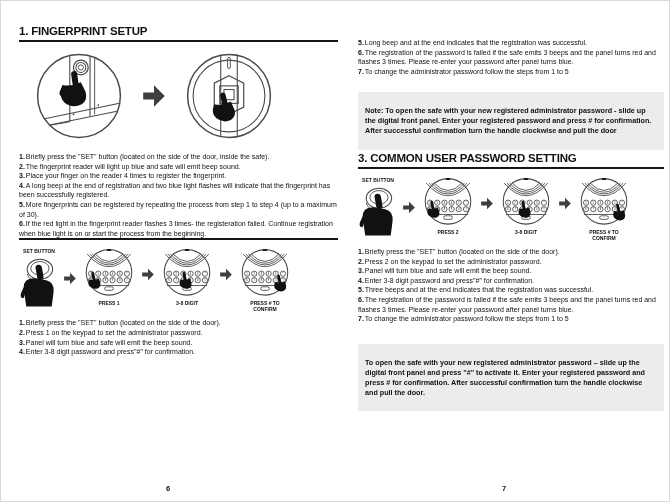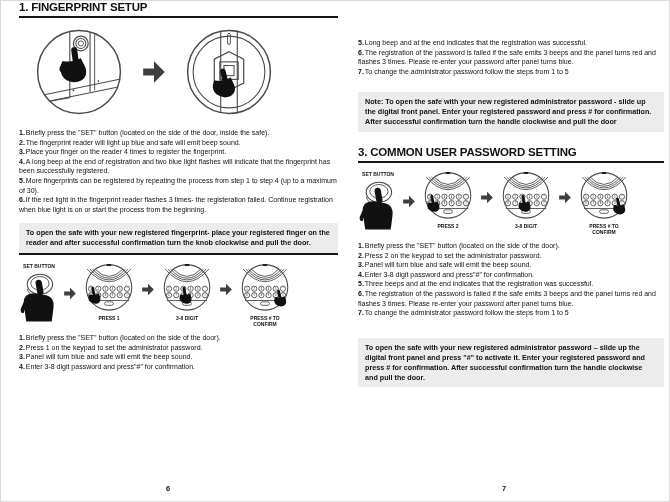--- a/index.html
+++ b/index.html
@@ -6,21 +6,21 @@
   html,body { background:#fff; }
   .sheet {
     position: relative;
     width: 670px; height: 502px;
     background: #ffffff;
     border: 1px solid #d9d9d9;
     font-family: "Liberation Sans", sans-serif;
     color: #111;
     overflow: hidden;
   }
-  .col { position: absolute; top: 0; }
+  .col { position: absolute; top: 24px; }
   .col-left  { left: 18px;  width: 319px; }
   .col-right { left: 357px; width: 306px; }
 
   .section-title {
     font-size: 11.5px;
     font-weight: bold;
     letter-spacing: -0.2px;
     margin-bottom: 3px;
     white-space: nowrap;
   }
@@ -28,21 +28,21 @@
 
   .steps { margin-top: 2px; }
   .step { font-size: 7px; line-height: 9.6px; }
   .step b { margin-right: 1px; }
 
   .notebox {
     background: #ececec;
     font-weight: bold;
     font-size: 7.2px;
     line-height: 9.9px;
-    padding: 5px 7px;
+    padding: 14px 7px;
     margin-top: 9px;
   }
 
   
   .fig-row { display: flex; align-items: center; }
   .fig1-row { margin: 8px 0 10px 14px; }
   .fig1-row .big-arrow { margin: 0 18px; }
 
   .kp-row { margin: 4px 0 6px 0; align-items: flex-start; }
   .setbtn-fig { width: 40px; text-align: center; margin-top: 2px; }
@@ -149,21 +149,20 @@
 
     <div class="steps">
       <p class="step"><b>1.</b><span>Briefly press the "SET" button (located on the side of the door, inside the safe).</span></p>
       <p class="step"><b>2.</b><span>The fingerprint reader will light up blue and safe will emit beep sound.</span></p>
       <p class="step"><b>3.</b><span>Place your finger on the reader 4 times to register the fingerprint.</span></p>
       <p class="step"><b>4.</b><span>A long beep at the end of registration and two blue light flashes will indicate that the fingerprint has been successfully registered.</span></p>
       <p class="step"><b>5.</b><span>More fingerprints can be registered by repeating the process from step 1 to step 4 (up to a maximum of 30).</span></p>
       <p class="step"><b>6.</b><span>If the red light in the fingerprint reader flashes 3 times- the registeration failed. Continue registration when blue light is on or start the process from the beginning.</span></p>
     </div>
 
-    <div class="notebox">To open the safe with your new registered fingerprint- place your registered finger on the reader and after successful confirmation turn the knob clockwise and pull the door.</div>
 
     <div class="rule"></div>
 
     <div class="fig-row kp-row">
       <div class="setbtn-fig">
         <div class="setbtn-label">SET BUTTON</div>
         <svg width="40" height="56" viewBox="0 0 44 58">
           <ellipse cx="23" cy="15" rx="14" ry="11" class="ln" stroke-width="1.2"></ellipse>
           <ellipse cx="23" cy="14" rx="10" ry="7.5" class="ln" stroke-width="1"></ellipse>
           <path d="M9,20 a14,11 0 0 0 4,6" class="ln" stroke-width="1"></path>
@@ -326,21 +325,21 @@
   <div class="col col-right" style="top:35px">
 
     <div class="steps">
       <p class="step"><b>5.</b><span>Long beep and at the end indicates that the registration was successful.</span></p>
       <p class="step"><b>6.</b><span>The registration of the password is failed if the safe emits 3 beeps and the panel turns red and flashes 3 times. Please re-enter your password after panel turns blue.</span></p>
       <p class="step"><b>7.</b><span>To change the administrator password follow the steps from 1 to 5</span></p>
     </div>
 
     <div class="notebox" style="margin-top:16px">Note: To open the safe with your new registered administrator password - slide up the digital front panel. Enter your registered password and press # for confirmation. After successful confirmation turn the handle clockwise and pull the door</div>
 
-    <div class="section-title" style="margin-top:14px">3. COMMON USER PASSWORD SETTING</div>
+    <div class="section-title" style="margin-top:2px">3. COMMON USER PASSWORD SETTING</div>
     <div class="rule"></div>
 
     <div class="fig-row kp-row">
       <div class="setbtn-fig">
         <div class="setbtn-label">SET BUTTON</div>
         <svg width="40" height="56" viewBox="0 0 44 58">
           <ellipse cx="23" cy="15" rx="14" ry="11" class="ln" stroke-width="1.2"></ellipse>
           <ellipse cx="23" cy="14" rx="10" ry="7.5" class="ln" stroke-width="1"></ellipse>
           <path d="M9,20 a14,11 0 0 0 4,6" class="ln" stroke-width="1"></path>
           <rect x="19" y="10" width="7" height="17" rx="3.4" fill="#111" transform="rotate(-10 22 18)"></rect>

